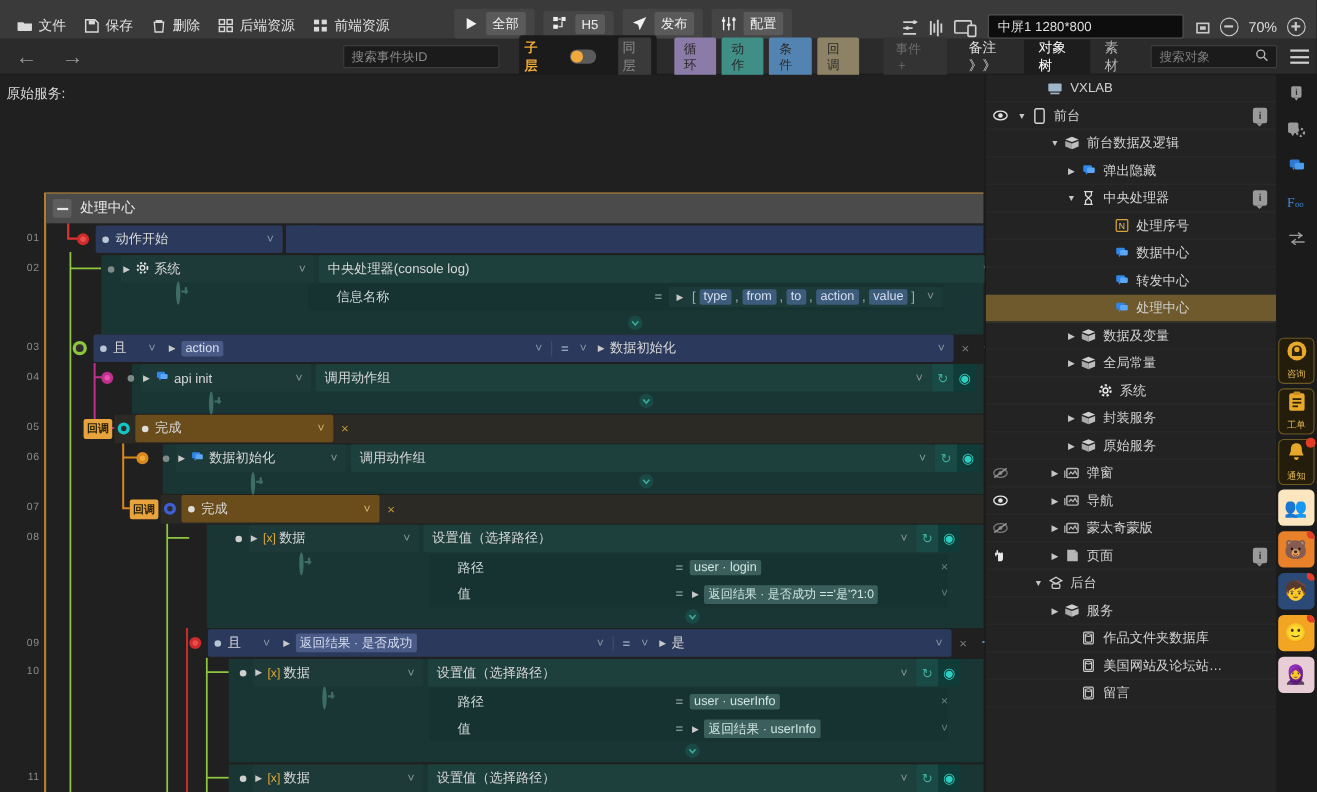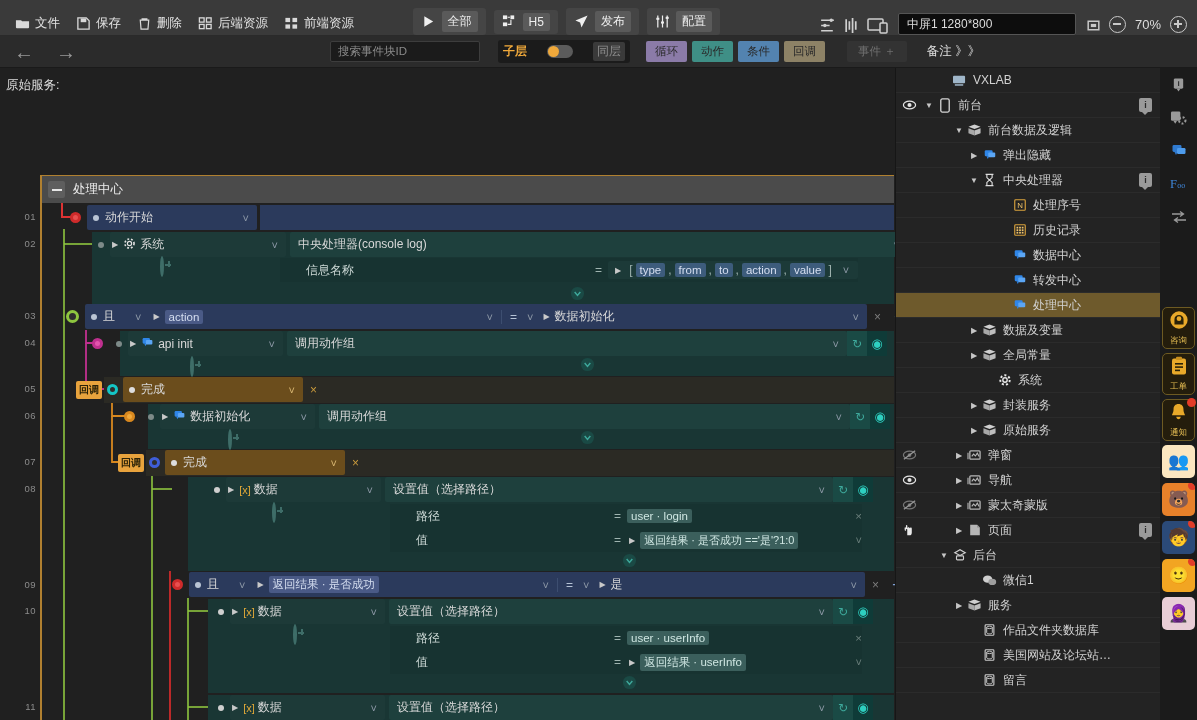--- a/index.html
+++ b/index.html
@@ -298,20 +298,38 @@
     </div>
     <div class="chiprow">
       <span class="chip c1">循环</span>
       <span class="chip c2">动作</span>
       <span class="chip c3">条件</span>
       <span class="chip c4">回调</span>
     </div>
     <span class="evadd">事件 ＋</span>
     <span class="beizhu">备注 》》</span>
 
+    <div class="rightbar">
+      <span class="rtab active">对象树</span>
+      <span class="rtab">素材</span>
+      <div class="objsearch">
+        <span>搜索对象</span>
+        <span style="margin-left:auto">
+          <svg width="12" height="12" viewBox="0 0 14 14">
+              <circle cx="6" cy="6" r="4.2" fill="none" stroke="#b5b5b5" stroke-width="1.5"></circle>
+              <path d="M9.2 9.2 13 13" stroke="#b5b5b5" stroke-width="1.5"></path>
+            </svg>
+        </span>
+      </div>
+      <span class="burger">
+          <i></i>
+          <i></i>
+          <i></i>
+        </span>
+    </div>
   </div>
 
   <div class="body">
 
     <div class="canvas">
       <div class="grp-title">原始服务:</div>
 
       <div class="vrule"></div>
 
       <div class="gutter">
@@ -715,42 +733,20 @@
             </svg>
           </span>
           <span>处理序号</span>
         </div>
         <div class="ti">
           <span class="eyecol"></span>
           <span style="flex: 0 0 75px;"></span>
           <span class="tcar"></span>
           <span class="ticon">
             <svg width="14" height="14" viewBox="0 0 16 16">
-              <rect x="2" y="2" width="12" height="12" rx="1" fill="none" stroke="#d9a23c" stroke-width="1.3"></rect>
-              <g fill="#f0c36a">
-                <rect x="4" y="4.3" width="2" height="2"></rect>
-                <rect x="7" y="4.3" width="2" height="2"></rect>
-                <rect x="10" y="4.3" width="2" height="2"></rect>
-                <rect x="4" y="7.2" width="2" height="2"></rect>
-                <rect x="7" y="7.2" width="2" height="2"></rect>
-                <rect x="10" y="7.2" width="2" height="2"></rect>
-                <rect x="4" y="10.1" width="2" height="2"></rect>
-                <rect x="7" y="10.1" width="2" height="2"></rect>
-                <rect x="10" y="10.1" width="2" height="2"></rect>
-              </g>
-            </svg>
-          </span>
-          <span>历史记录</span>
-        </div>
-        <div class="ti">
-          <span class="eyecol"></span>
-          <span style="flex: 0 0 75px;"></span>
-          <span class="tcar"></span>
-          <span class="ticon">
-            <svg width="14" height="14" viewBox="0 0 16 16">
               <rect x="2" y="2.5" width="9" height="7" rx="1.4" fill="#2f86e8"></rect>
               <path d="M4 9.5 5.5 12.5 7 9.5z" fill="#2f86e8"></path>
               <rect x="6" y="5" width="8" height="5.5" rx="1.2" fill="#5ba6f5"></rect>
             </svg>
           </span>
           <span>数据中心</span>
         </div>
         <div class="ti">
           <span class="eyecol"></span>
           <span style="flex: 0 0 75px;"></span>
@@ -918,32 +914,20 @@
           <span class="eyecol"></span>
           <span style="flex: 0 0 15px;"></span>
           <span class="tcar">▼</span>
           <span class="ticon">
             <svg width="14" height="14" viewBox="0 0 16 16">
               <path d="M2 5.5 8 2l6 3.5-6 3z" fill="none" stroke="#d0d0d0" stroke-width="1.3"></path>
               <rect x="4" y="9" width="8" height="4.5" rx="1" fill="none" stroke="#d0d0d0" stroke-width="1.3"></rect>
             </svg>
           </span>
           <span>后台</span>
-        </div>
-        <div class="ti">
-          <span class="eyecol"></span>
-          <span style="flex: 0 0 45px;"></span>
-          <span class="tcar"></span>
-          <span class="ticon">
-            <svg width="15" height="13" viewBox="0 0 16 14">
-              <ellipse cx="6" cy="5.5" rx="5" ry="4" fill="#cfcfcf"></ellipse>
-              <ellipse cx="11" cy="8.5" rx="4.2" ry="3.4" fill="#9d9d9d"></ellipse>
-            </svg>
-          </span>
-          <span>微信1</span>
         </div>
         <div class="ti">
           <span class="eyecol"></span>
           <span style="flex: 0 0 30px;"></span>
           <span class="tcar">▶</span>
           <span class="ticon">
             <svg width="15" height="14" viewBox="0 0 16 15">
               <path d="M8 1.5 14.5 4 8 6.5 1.5 4z" fill="#cfcfcf"></path>
               <path d="M1.5 5.5 8 8v5.5L1.5 11z" fill="#a8a8a8"></path>
               <path d="M14.5 5.5 8 8v5.5L14.5 11z" fill="#bdbdbd"></path>

